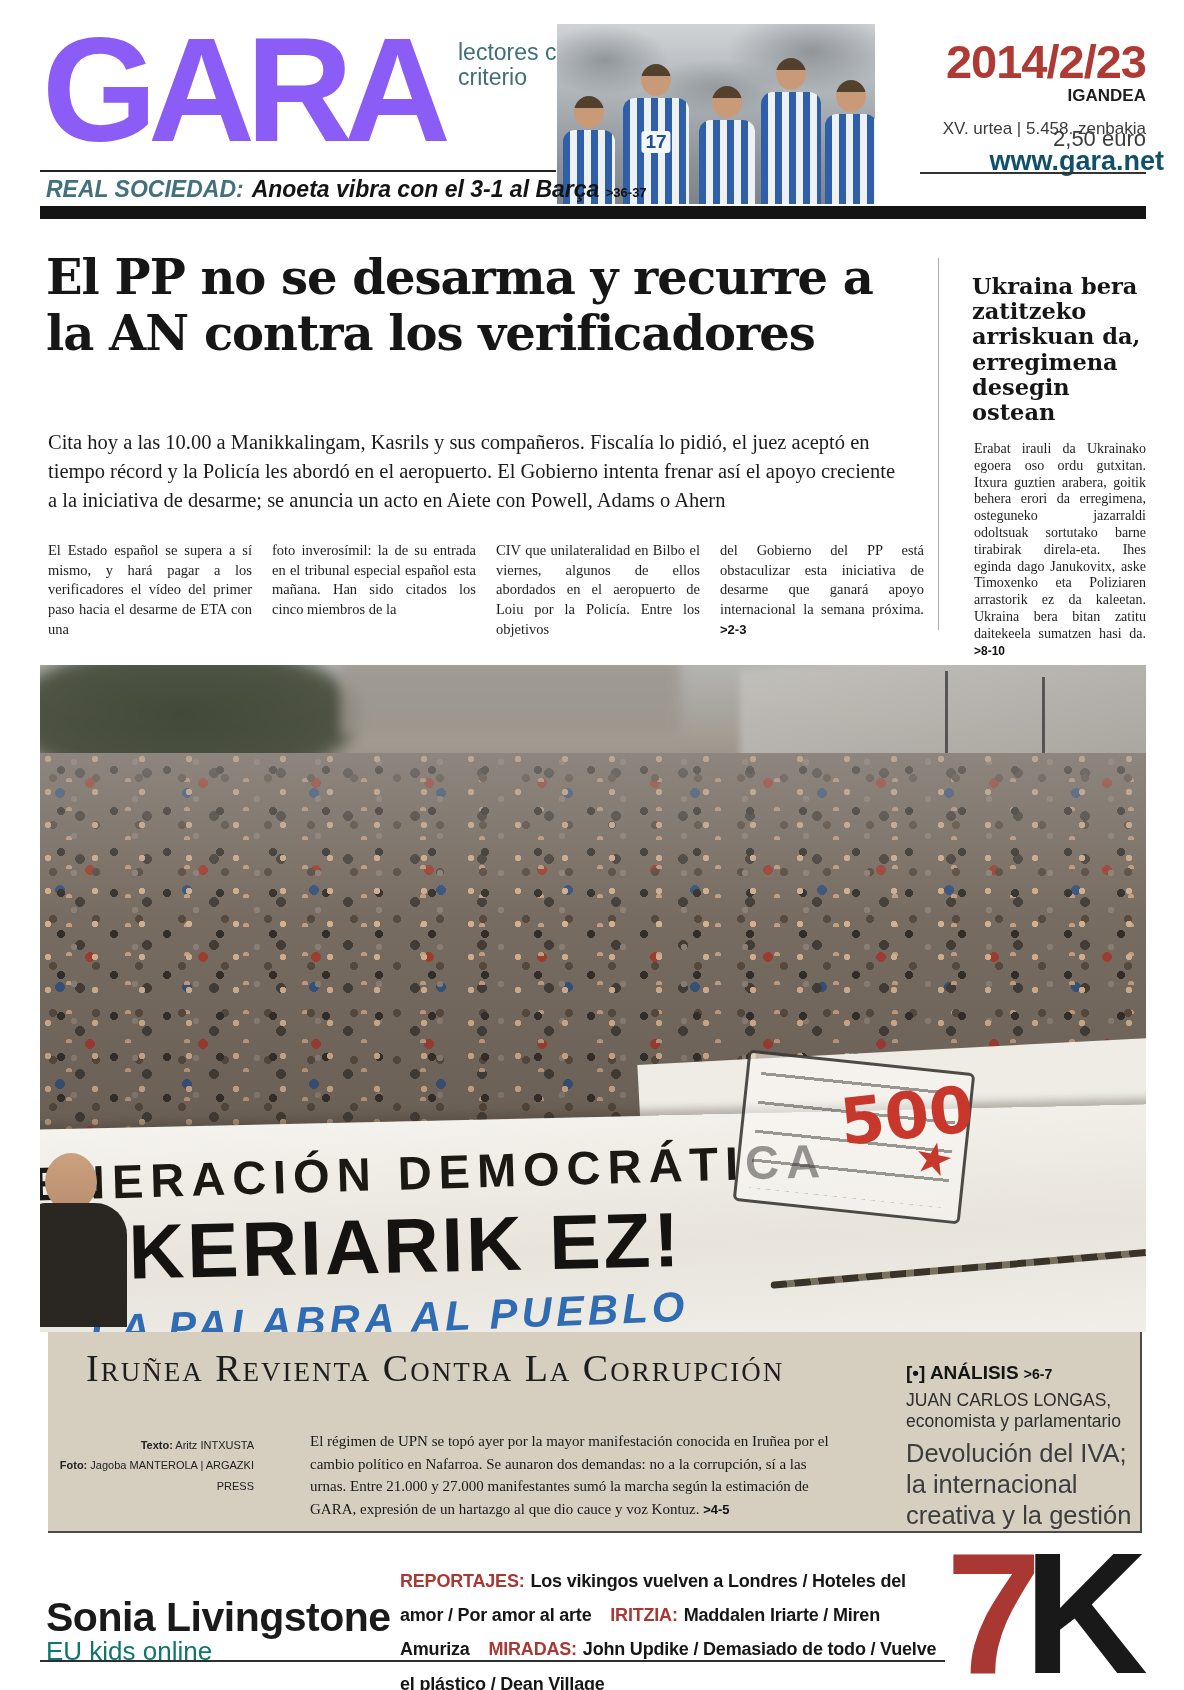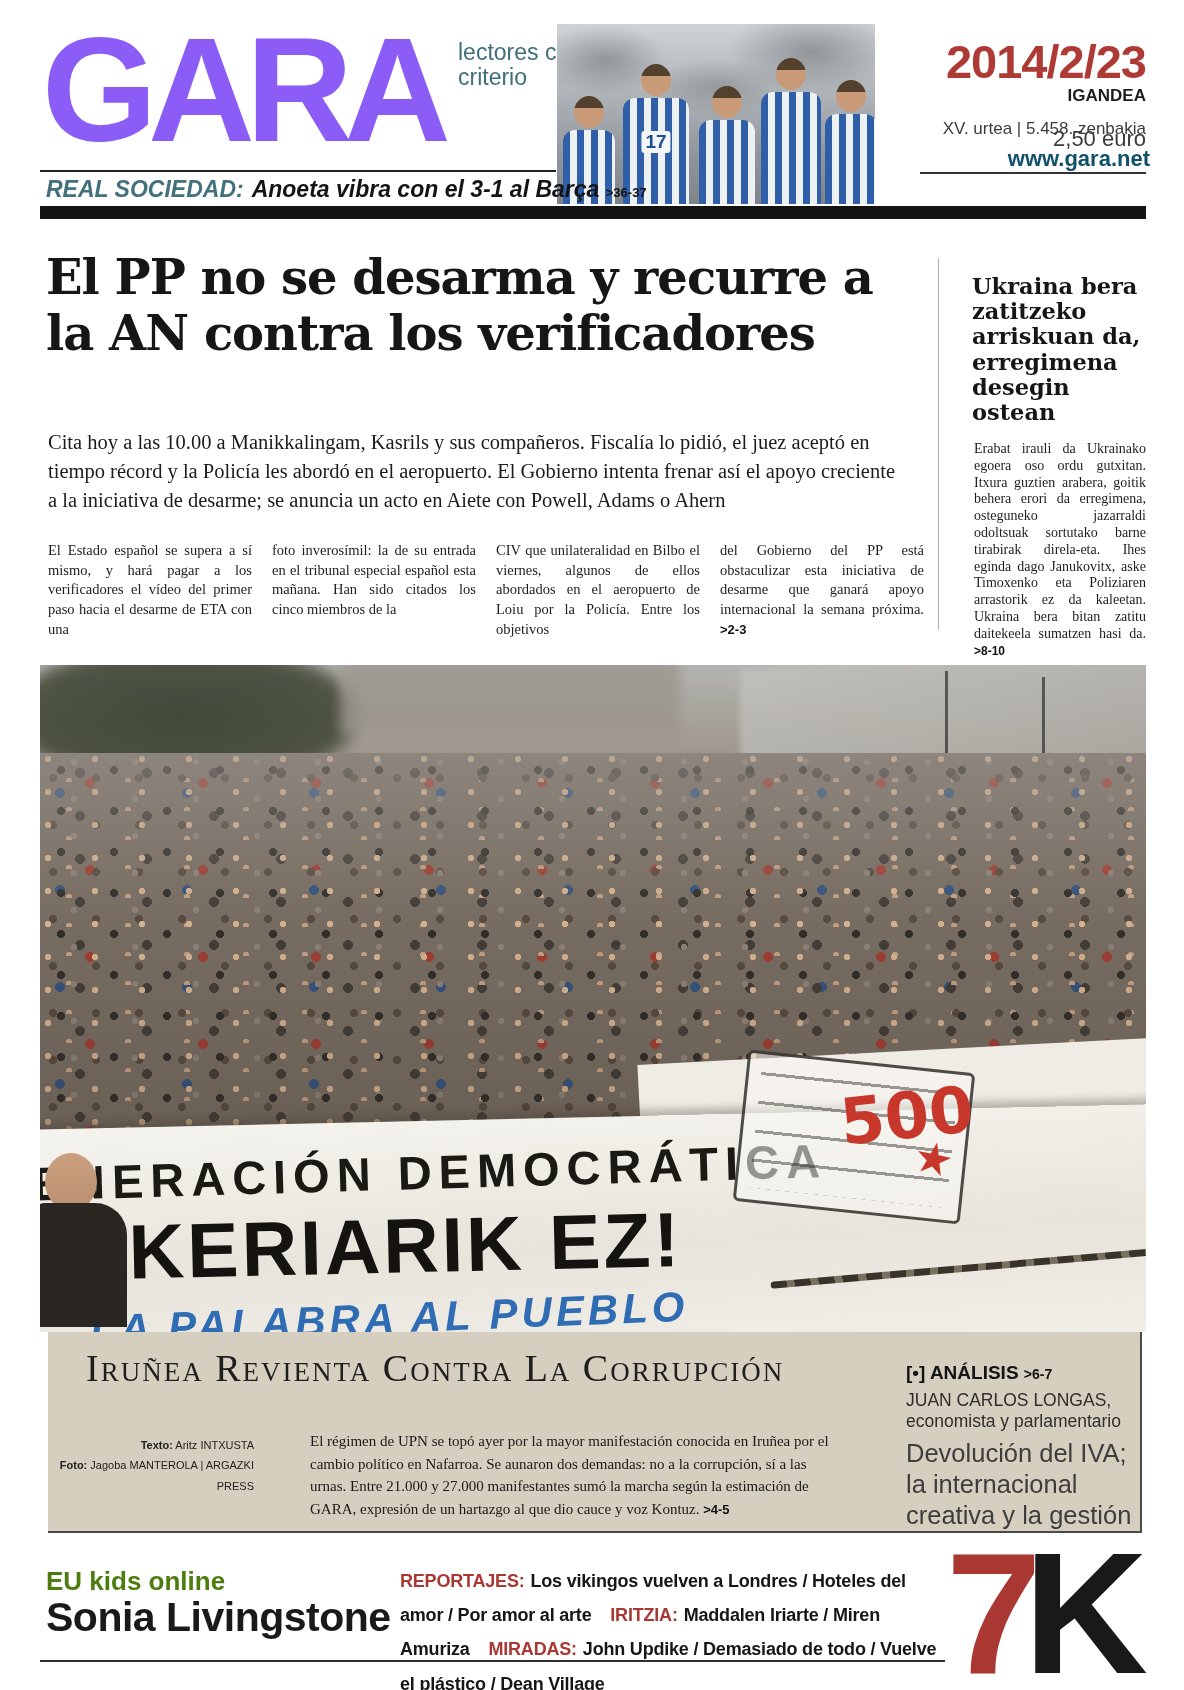--- a/index.html
+++ b/index.html
@@ -24,21 +24,21 @@
   .pl .torso { margin-top:2px; border-radius:12px 12px 0 0;
                background:repeating-linear-gradient(90deg,#2f5fa8 0 7px,#eef1f4 7px 14px); }
   .pl .num { position:absolute; top:46%; left:50%; transform:translateX(-50%);
              background:#f5f6f8; color:#1d4e96; font-weight:bold; font-size:19px;
              padding:0 4px; border-radius:3px; }
   .date { position:absolute; right:38px; top:34px; font-size:47px; font-weight:bold; color:#ae3a35;
           letter-spacing:-1px; }
   .day { position:absolute; right:38px; top:86px; font-size:17px; font-weight:bold; color:#1d1d1d; }
   .edition { position:absolute; right:38px; top:106px; font-size:17px; color:#3c3c3c;margin-top:13px; }
   .price { position:absolute; right:38px; top:126px; font-size:22px; color:#3c3c3c; }
-  .website { position:absolute; right:34px; top:146px; font-size:22px; font-weight:bold; color:#11506b; }
+  .website { position:absolute; right:20px; top:146px; font-size:27px; font-weight:bold; color:#11506b; }
   .mast-rule-right { position:absolute; right:38px; top:172px; width:226px; height:2px; background:#333; }
   .mast-rule-left { position:absolute; left:40px; top:170px; width:516px; height:2px; background:#222; }
   .kicker { position:absolute; left:46px; top:176px; font-size:23px; font-style:italic; font-weight:bold;
             color:#141414; white-space:nowrap; }
   .kicker .k-label { color:#42707d; margin-right:8px; }
   .pageref { font-family:"Liberation Sans",sans-serif; font-weight:bold; font-size:13px; color:#111;
              font-style:normal; }
   .black-bar { position:absolute; left:40px; top:206px; width:1106px; height:13px; background:#141414; }
 
   
@@ -125,21 +125,21 @@
             font-size:15px; line-height:1.5; color:#191919; }
   .f-body .pageref { font-size:13px; }
   .f-an-label { position:absolute; left:858px; top:30px; font-size:19px; font-weight:bold; color:#141414; }
   .f-an-label .pageref { font-size:14px; }
   .f-an-author { position:absolute; left:858px; top:58px; font-size:17.5px; color:#2e2e2e; }
   .f-an-role { position:absolute; left:858px; top:79px; font-size:17.5px; color:#2e2e2e; }
   .f-an-title { position:absolute; left:858px; top:106px; width:232px; font-size:25.5px; line-height:1.22;
                 color:#3d3d3d; }
 
   
-  .ft-kicker { position:absolute; left:46px; top:1566px; font-size:26px; color:#4d7c0f;font-weight:bold; }
+  .ft-kicker { position:absolute; left:46px; top:1636px; font-size:26px; color:#0f766e; }
   .ft-name { position:absolute; left:46px; top:1594px; font-size:41px; font-weight:bold; color:#1a1a1a;
              letter-spacing:-.5px; }
   .ft-rule { position:absolute; left:40px; top:1660px; width:905px; height:2px; background:#2e2e2e; }
   .ft-mid { position:absolute; left:400px; top:1564px; width:545px; font-size:18px; font-weight:bold;
             line-height:1.9; color:#161616; letter-spacing:-.2px; }
   .ft-mid .red { color:#a93833; margin-right:6px; }
   .ft-mid .seg { margin-right:14px; }
   .ft-7k { position:absolute; left:946px; top:1540px; font-size:172px; font-weight:bold; line-height:.85;
            letter-spacing:-18px; font-family:"Liberation Sans",sans-serif; }
   .ft-7k .seven { color:#a93833; }

